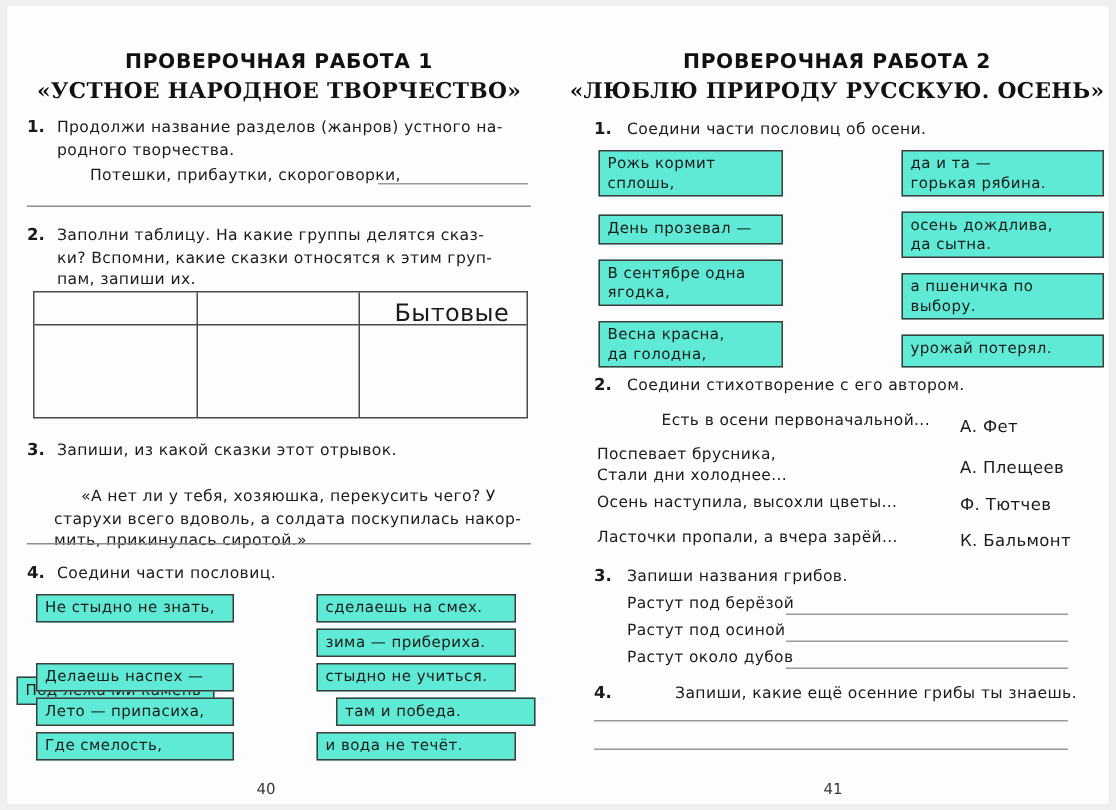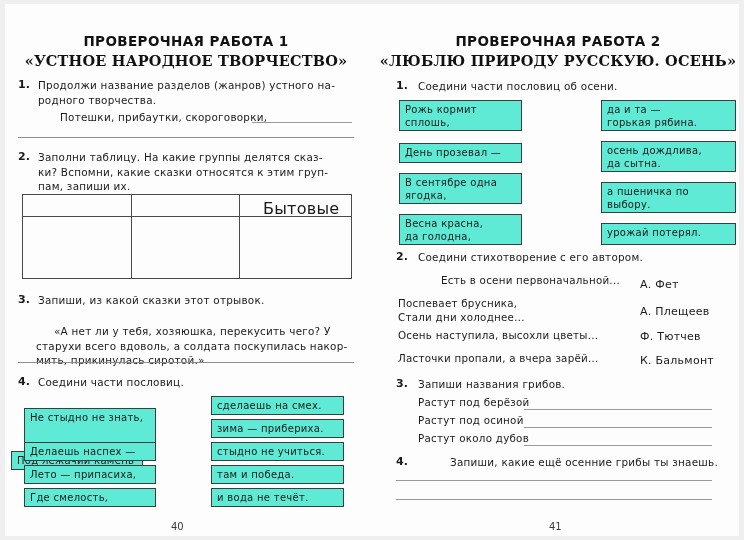--- a/index.html
+++ b/index.html
@@ -185,30 +185,30 @@
     <div class="tbody" style="left:38px; top:293px; width:315px;">Запиши, из какой сказки этот отрывок.</div>
     <div class="tbody" style="left:20px; top:324px; width:335px; white-space:pre-line; text-indent:18px;margin-left:16px;">«А нет ли у тебя, хозяюшка, перекусить чего? У
 старухи всего вдоволь, а солдата поскупилась накор-
 мить, прикинулась сиротой.»</div>
 
     <div class="rule" style="left:18px; top:362px; width:336px;"></div>
 
     <div class="tnum" style="left:18px; top:375px;">4.</div>
     <div class="tbody" style="left:38px; top:375px; width:200px;">Соедини части пословиц.</div>
 
-    <div class="pbox" style="left:24px; top:396px; width:132px; height:37px;margin-top:12px;">Не стыдно не знать,</div>
+    <div class="pbox" style="left:24px; top:396px; width:132px; height:19px;">Не стыдно не знать,</div>
     <div class="pbox" style="left:11px; top:419px; width:132px; height:19px;margin-top:32px;">Под лежачий камень</div>
     <div class="pbox" style="left:24px; top:465px; width:132px; height:19px;">Лето — припасиха,</div>
     <div class="pbox" style="left:24px; top:442px; width:132px; height:19px;">Делаешь наспех —</div>
     <div class="pbox" style="left:24px; top:488px; width:132px; height:19px;">Где смелость,</div>
 
     <div class="pbox" style="left:211px; top:396px; width:133px; height:19px;">сделаешь на смех.</div>
     <div class="pbox" style="left:211px; top:419px; width:133px; height:19px;">зима — прибериха.</div>
     <div class="pbox" style="left:211px; top:442px; width:133px; height:19px;">стыдно не учиться.</div>
-    <div class="pbox" style="left:211px; top:465px; width:133px; height:19px;">там и победа.</div>
+    <div class="pbox" style="left:224px; top:465px; width:133px; height:19px;">там и победа.</div>
     <div class="pbox" style="left:211px; top:488px; width:133px; height:19px;">и вода не течёт.</div>
 
     <div class="pagenum" style="left:171px; top:521px;">40</div>
   </div>
 
   <div class="page page-right">
 
     <div class="hdr hdr-line1">ПРОВЕРОЧНАЯ РАБОТА 2</div>
     <div class="hdr hdr-line2">«ЛЮБЛЮ ПРИРОДУ РУССКУЮ. ОСЕНЬ»</div>
 

